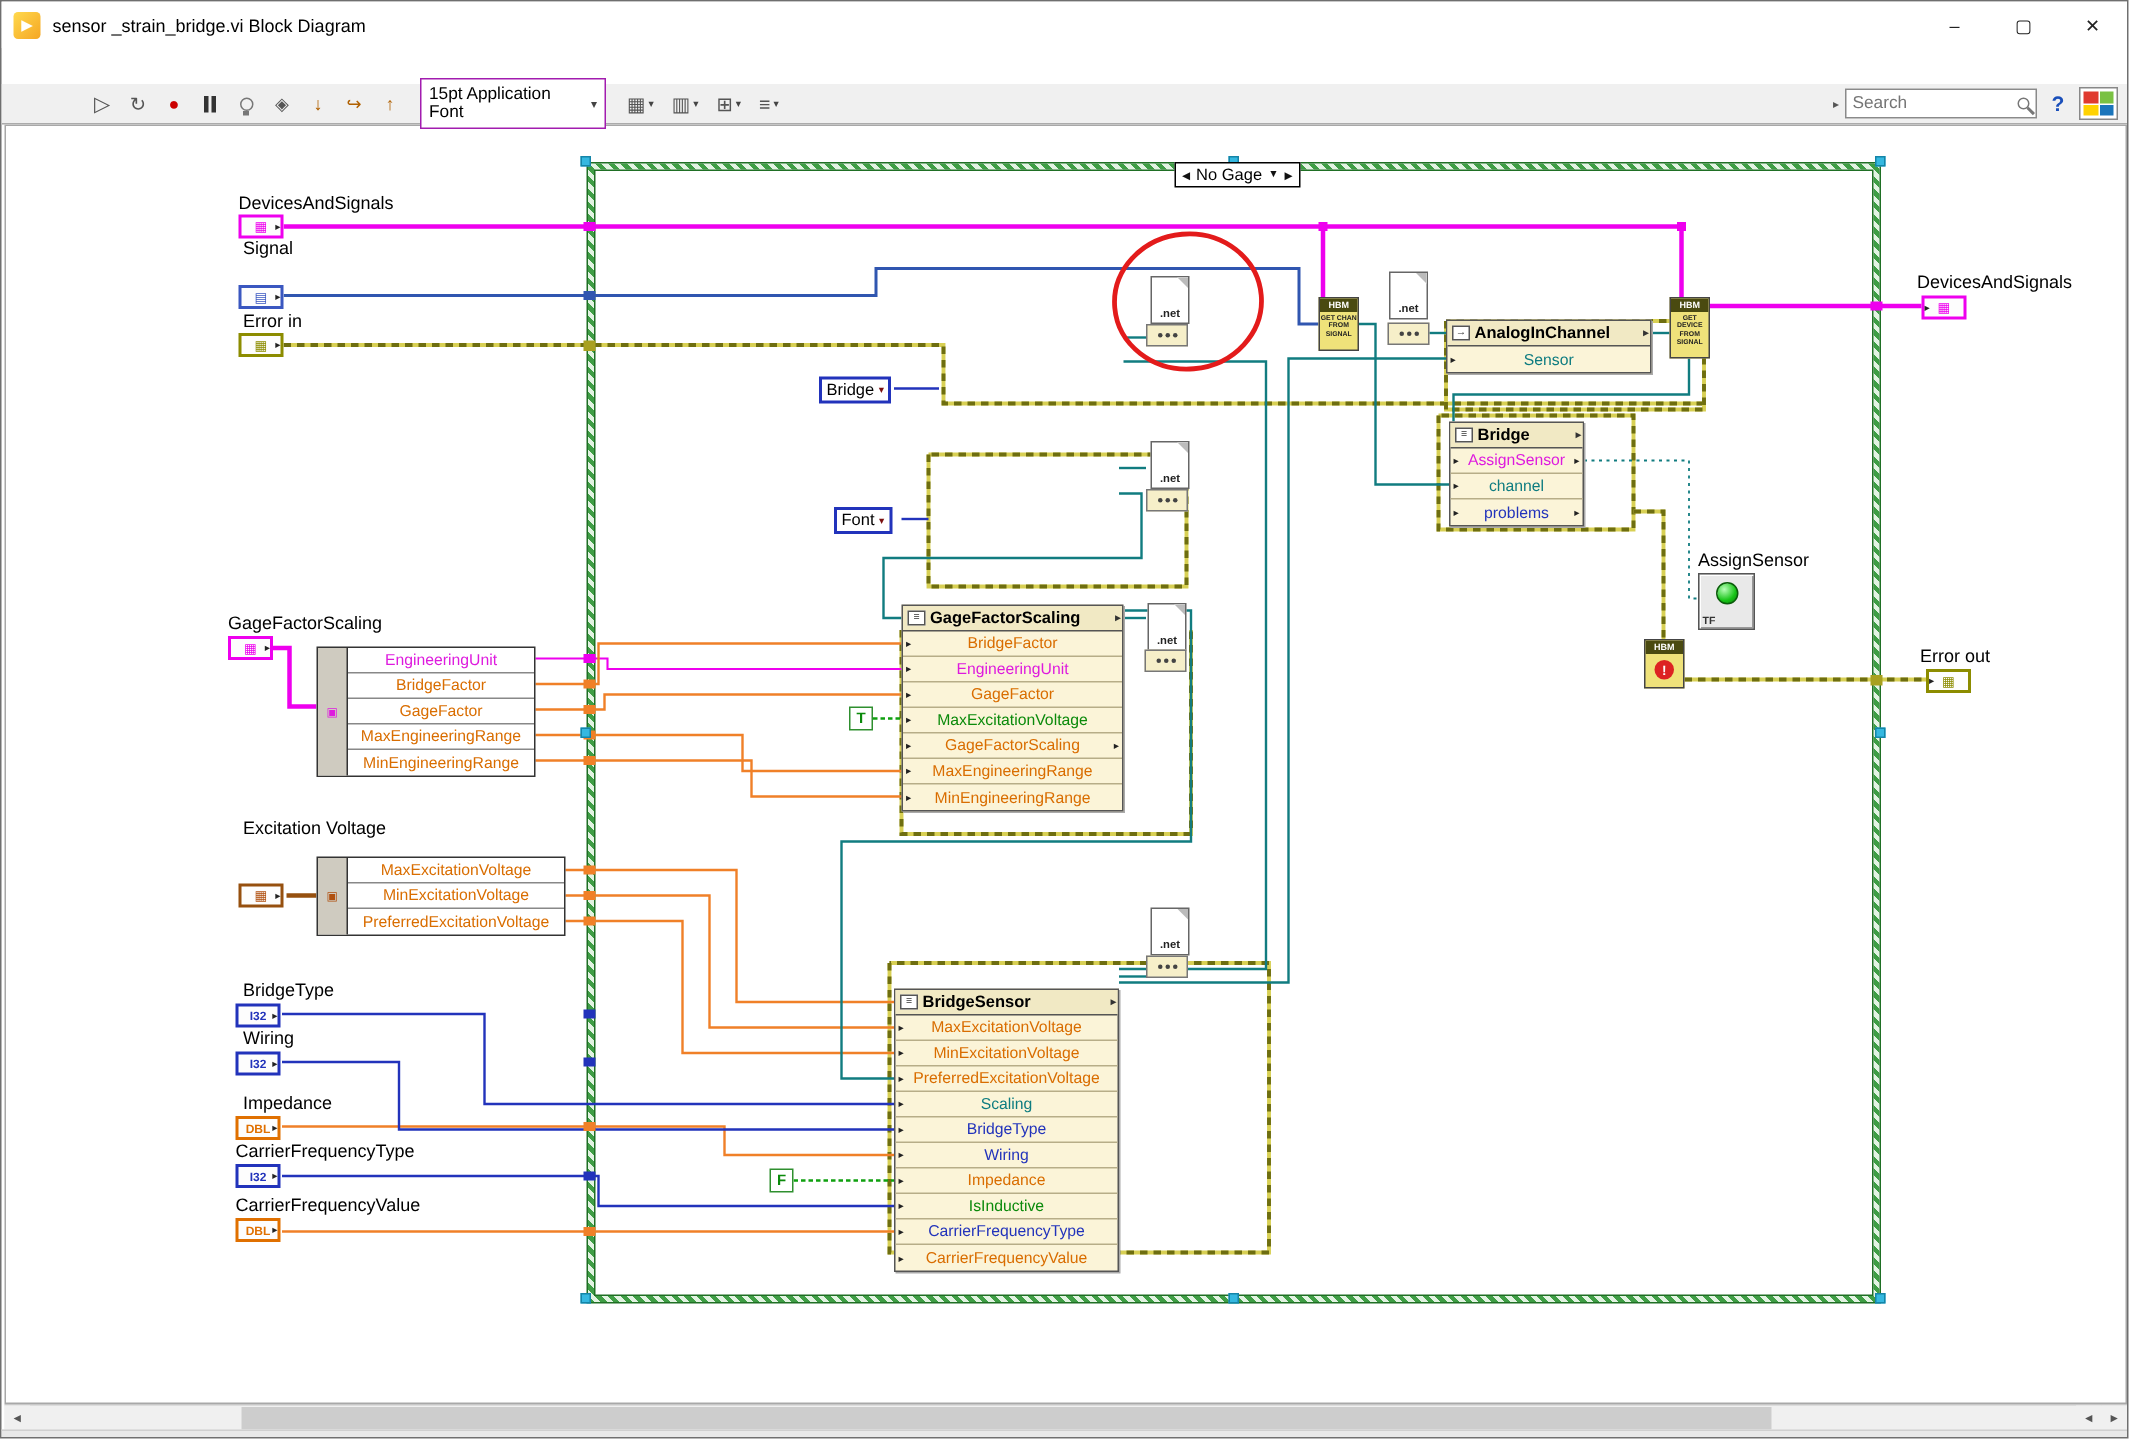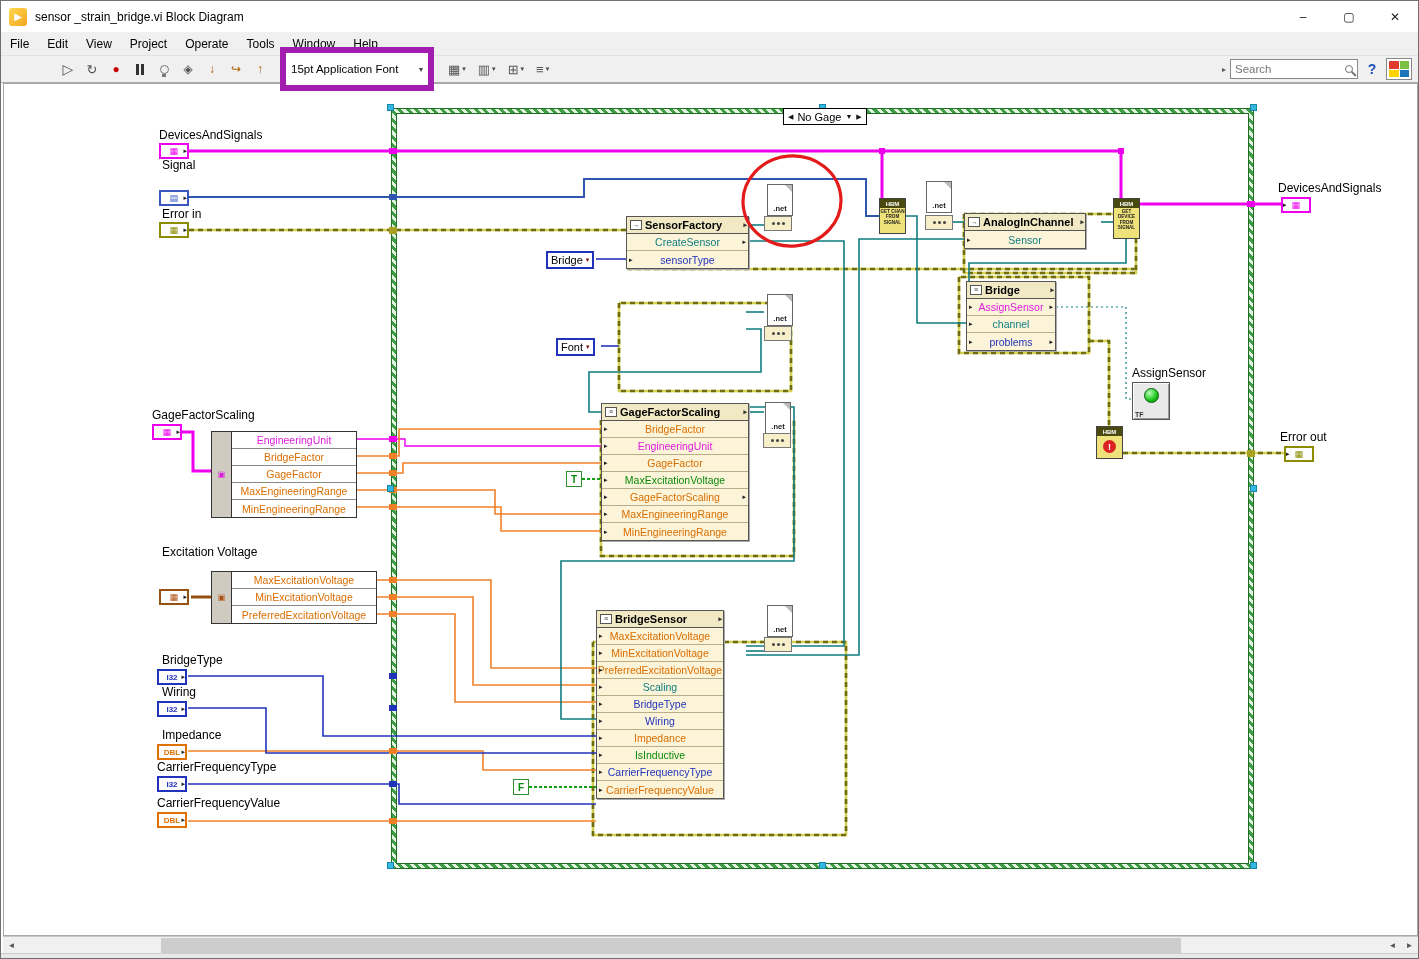--- a/index.html
+++ b/index.html
@@ -13,21 +13,21 @@
 .wbtn{width:46px;height:31px;display:flex;align-items:center;justify-content:center;font-size:12px;color:#222;cursor:default}
 .menubar{position:absolute;left:0;top:31px;width:100%;height:24px;background:#f0f0f0;display:flex;align-items:center;z-index:10;border-bottom:1px solid #e2e2e2}
 .menuitem{padding:0 9px;font-size:12px}
 .toolbar{position:absolute;left:0;top:55px;width:100%;height:27px;background:#f0f0f0;border-bottom:1px solid #ababab;display:flex;align-items:center;z-index:10}
 .tbtn{width:22px;height:21px;display:flex;align-items:center;justify-content:center;margin:0 1px}
 .tbtn span{line-height:1}
 .runarrow{color:#555;font-size:14px}
 .pausebars{width:3px;height:11px;background:#333;box-shadow:5px 0 0 #333;display:inline-block;margin-right:5px}
 .bulb{width:9px;height:9px;border:1.5px solid #777;border-radius:50%;display:inline-block;position:relative}
 .bulb::after{content:"";position:absolute;left:1px;bottom:-4px;width:4px;height:3px;background:#777}
-.fontdd{width:154px;height:20px;background:#fff;border:6px solid #a21caf;display:flex;align-items:center;padding:16px 5px;margin:0 8px;font-size:11.5px;gap:4px}
+.fontdd{width:124px;height:20px;background:#fff;border:1px solid #a21caf;display:flex;align-items:center;padding:16px 5px;margin:0 8px;font-size:11.5px;gap:4px}
 .fontdd .dd{margin-left:auto;font-size:8px;color:#444}
 .tdd{height:20px;border:1px solid transparent;display:flex;align-items:center;padding:0 3px;gap:2px;color:#555;font-size:13px;margin:0 2px}
 .tdd .dd{font-size:7px;color:#444}
 .searchbox{width:128px;height:20px;background:#fff;border:1px solid #8a8a8a;display:flex;align-items:center;padding:0 4px}
 .searchbox input{border:none;outline:none;flex:1;font-size:11.5px;font-family:"Liberation Sans",sans-serif;min-width:0}
 .mag{width:8px;height:8px;border:1.5px solid #777;border-radius:50%;position:relative;flex:none}
 .mag::after{content:"";position:absolute;width:6px;height:1.5px;background:#777;transform:rotate(45deg);right:-5px;bottom:-2px}
 .helpbtn{width:20px;height:20px;display:flex;align-items:center;justify-content:center;color:#1a4fba;font-weight:bold;font-size:14px;margin:0 4px}
 .lvlogo{width:26px;height:22px;border:1px solid #888;background:#fff;display:grid;grid-template:1fr 1fr/1fr 1fr;gap:1px;padding:2px;margin-right:6px}
 .lvlogo i{display:block}
@@ -283,34 +283,20 @@
     <div class="unbstrip">
         <span style="color:#b05010">▣</span>
       </div>
     <div class="unbrows">
       <div class="unbrow t-or">MaxExcitationVoltage</div>
       <div class="unbrow t-or">MinExcitationVoltage</div>
       <div class="unbrow t-or">PreferredExcitationVoltage</div>
     </div>
   </div>
 
-  <div class="lvnode" style="left:625px;top:215px;width:123px">
-    <div class="lvtitle">
-        <span class="nicon">→</span>
-        <span>SensorFactory</span>
-      </div>
-    <div class="lvrow t-tl">
-        <span>CreateSensor</span>
-        <span class="rr">▸</span>
-      </div>
-    <div class="lvrow t-bl">
-        <span class="ra">▸</span>
-        <span>sensorType</span>
-      </div>
-  </div>
   <div class="enum" style="left:545px;top:250px">
       <span>Bridge</span>
       <span class="ea">▾</span>
     </div>
 
   <div class="enum" style="left:555px;top:337px">
       <span>Font</span>
       <span class="ea">▾</span>
     </div>
 
@@ -346,21 +332,21 @@
       </div>
     <div class="lvrow t-or">
         <span class="ra">▸</span>
         <span>MinEngineeringRange</span>
       </div>
   </div>
   <div class="bconst" style="left:565px;top:470px">
       <span>T</span>
     </div>
 
-  <div class="lvnode" style="left:595px;top:609px;width:128px">
+  <div class="lvnode" style="left:595px;top:658px;width:150px">
     <div class="lvtitle">
         <span class="nicon">≡</span>
         <span>BridgeSensor</span>
       </div>
     <div class="lvrow t-or">
         <span class="ra">▸</span>
         <span>MaxExcitationVoltage</span>
       </div>
     <div class="lvrow t-or">
         <span class="ra">▸</span>
@@ -396,21 +382,21 @@
       </div>
     <div class="lvrow t-or">
         <span class="ra">▸</span>
         <span>CarrierFrequencyValue</span>
       </div>
   </div>
   <div class="bconst" style="left:512px;top:778px">
       <span>F</span>
     </div>
 
-  <div class="lvnode" style="left:963px;top:212px;width:122px">
+  <div class="lvnode" style="left:963px;top:212px;width:137px">
     <div class="lvtitle">
         <span class="nicon">→</span>
         <span>AnalogInChannel</span>
       </div>
     <div class="lvrow t-tl">
         <span class="ra">▸</span>
         <span>Sensor</span>
       </div>
   </div>
 
@@ -514,30 +500,20 @@
   <div class="titlebar">
     <div class="appicon">▶</div>
     <span class="wtitle">sensor _strain_bridge.vi Block Diagram</span>
     <div class="wbtns">
       <div class="wbtn">–</div>
       <div class="wbtn">▢</div>
       <div class="wbtn">✕</div>
     </div>
   </div>
 
-  <div class="menubar">
-    <span class="menuitem">File</span>
-    <span class="menuitem">Edit</span>
-    <span class="menuitem">View</span>
-    <span class="menuitem">Project</span>
-    <span class="menuitem">Operate</span>
-    <span class="menuitem">Tools</span>
-    <span class="menuitem">Window</span>
-    <span class="menuitem">Help</span>
-  </div>
 
   <div class="toolbar">
     <div style="width:55px"></div>
     <div class="tbtn">
         <span class="runarrow">▷</span>
       </div>
     <div class="tbtn">
         <span style="color:#555;font-size:13px">↻</span>
       </div>
     <div class="tbtn">

